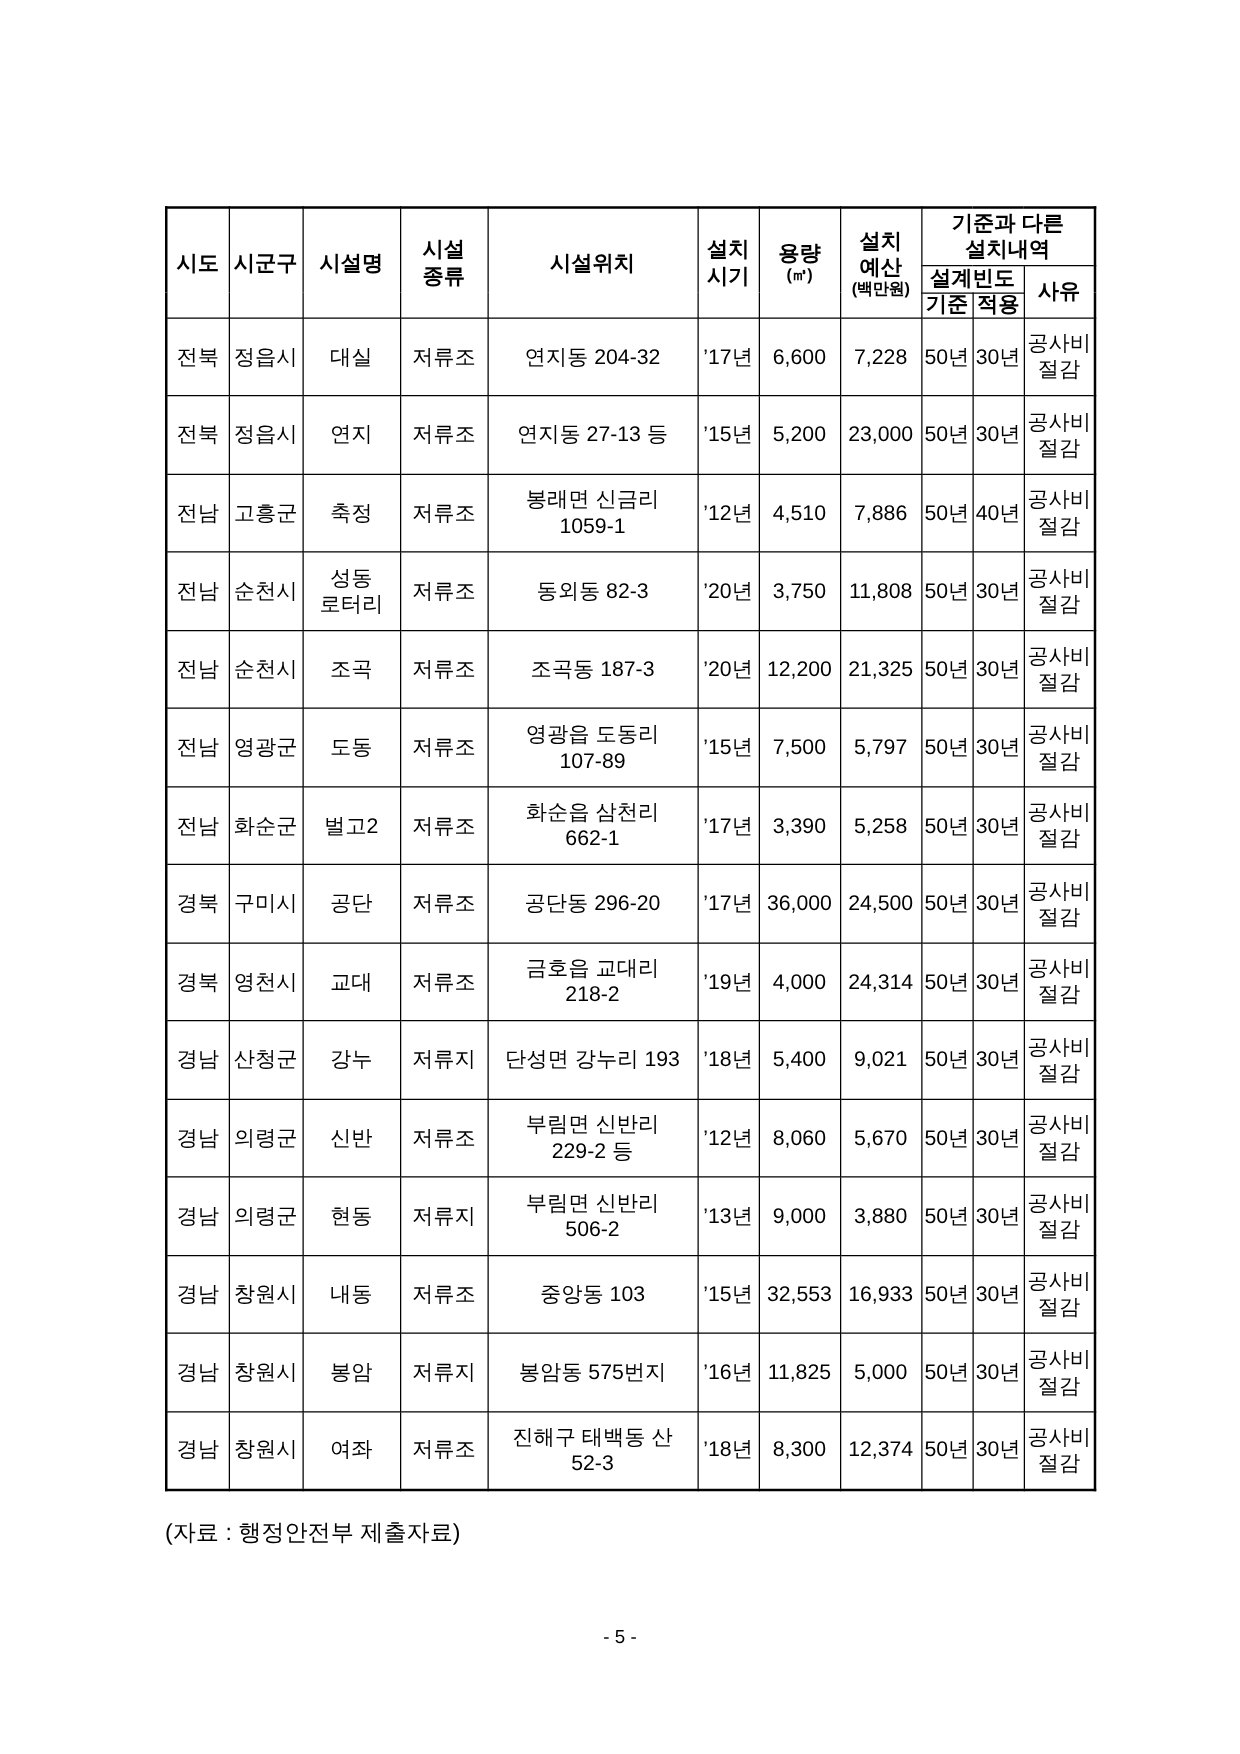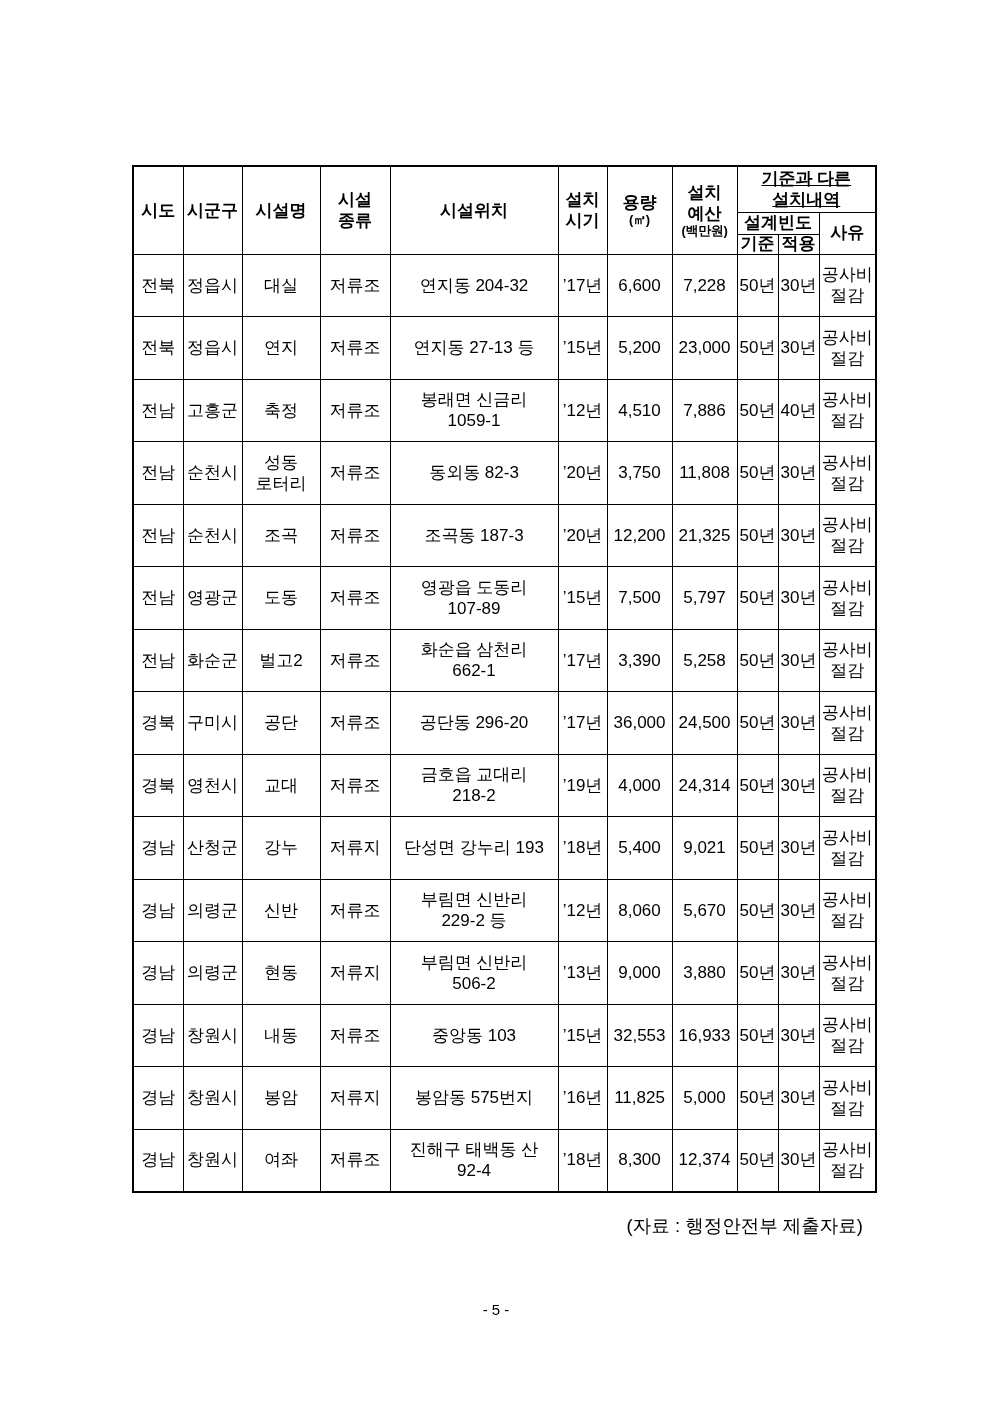--- a/index.html
+++ b/index.html
@@ -25,38 +25,38 @@
     border: 1.5px solid #000;
     text-align: center;
     vertical-align: middle;
     font-size: 17px;
     line-height: 1.25;
     padding: 1px 2px;
     white-space: pre-line;
     overflow: hidden;
   }
   .doc-table th { font-weight: bold; }
-  .h-a th.group-head { height: 42px; text-decoration: underline; }
+  .h-a th.group-head { height: 42px; }
   .h-b th { height: 22px; line-height: 1.05; padding: 0 1px; }
   .h-c th { height: 20px; line-height: 1.05; padding: 0 1px; margin-top: 24px; }
   .doc-table tbody td { height: 62.5px; }
   .unit {
     display: block;
     font-size: 13px;
     font-weight: bold;
     line-height: 1.15;
     letter-spacing: -0.3px;
   }
   .main-label { display: inline-block; }
   .source-note {
     position: absolute;
     top: 1213px;
     left: 132px;
     width: 743px;
-    text-align: right;
+    text-align: left;
     padding-right: 12px;
     font-size: 18.5px;
   }
   .page-number {
     position: absolute;
     top: 1301px;
     left: 0;
     width: 992px;
     text-align: center;
     font-size: 15px;
@@ -321,21 +321,21 @@
     <td>공사비
 절감</td>
   </tr>
 
   <tr>
     <td>경남</td>
     <td>창원시</td>
     <td>여좌</td>
     <td>저류조</td>
     <td>진해구 태백동 산
-92-4</td>
+52-3</td>
     <td>’18년</td>
     <td>8,300</td>
     <td>12,374</td>
     <td>50년</td>
     <td>30년</td>
     <td>공사비
 절감</td>
   </tr>
 </tbody>
 </table>

